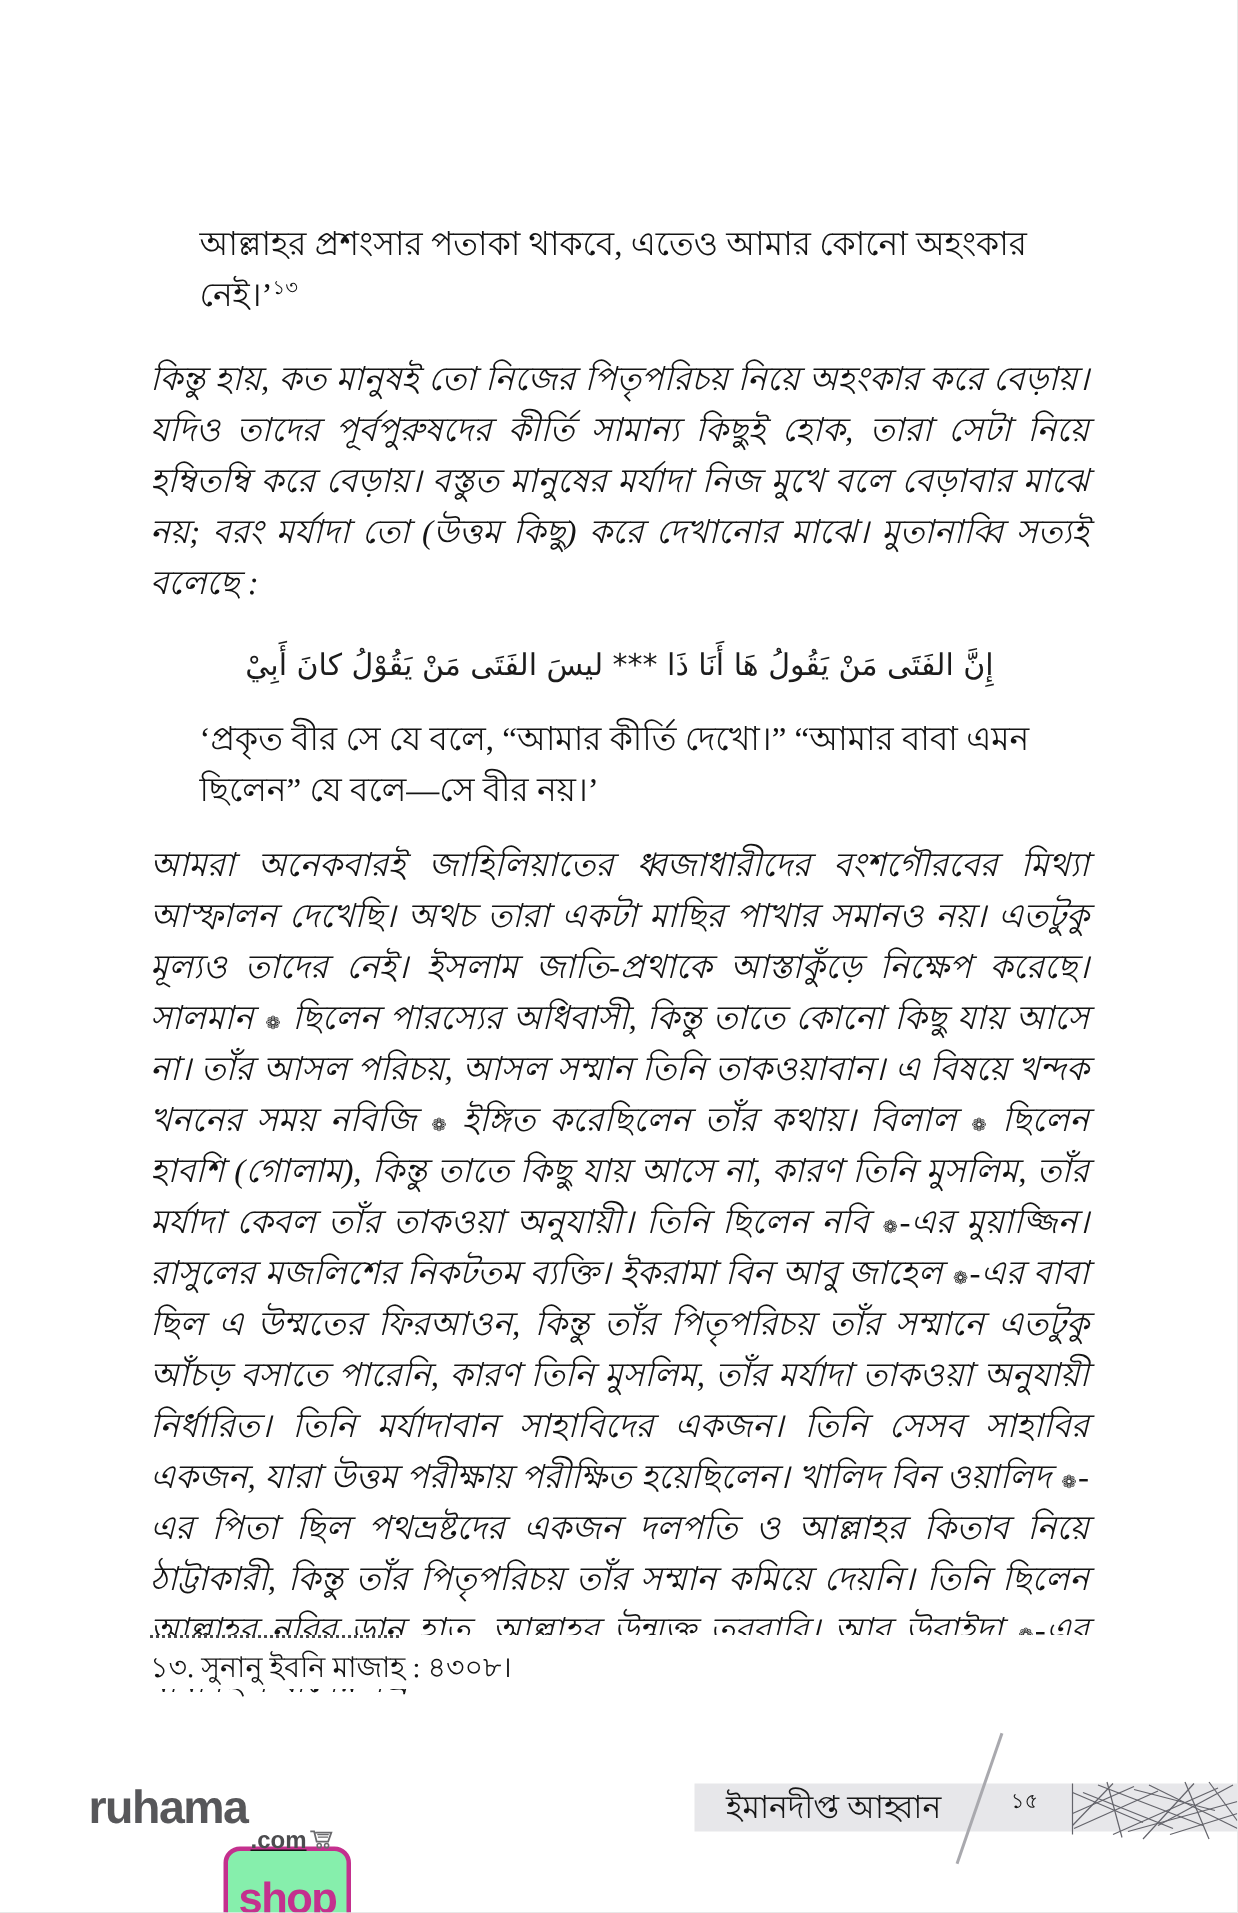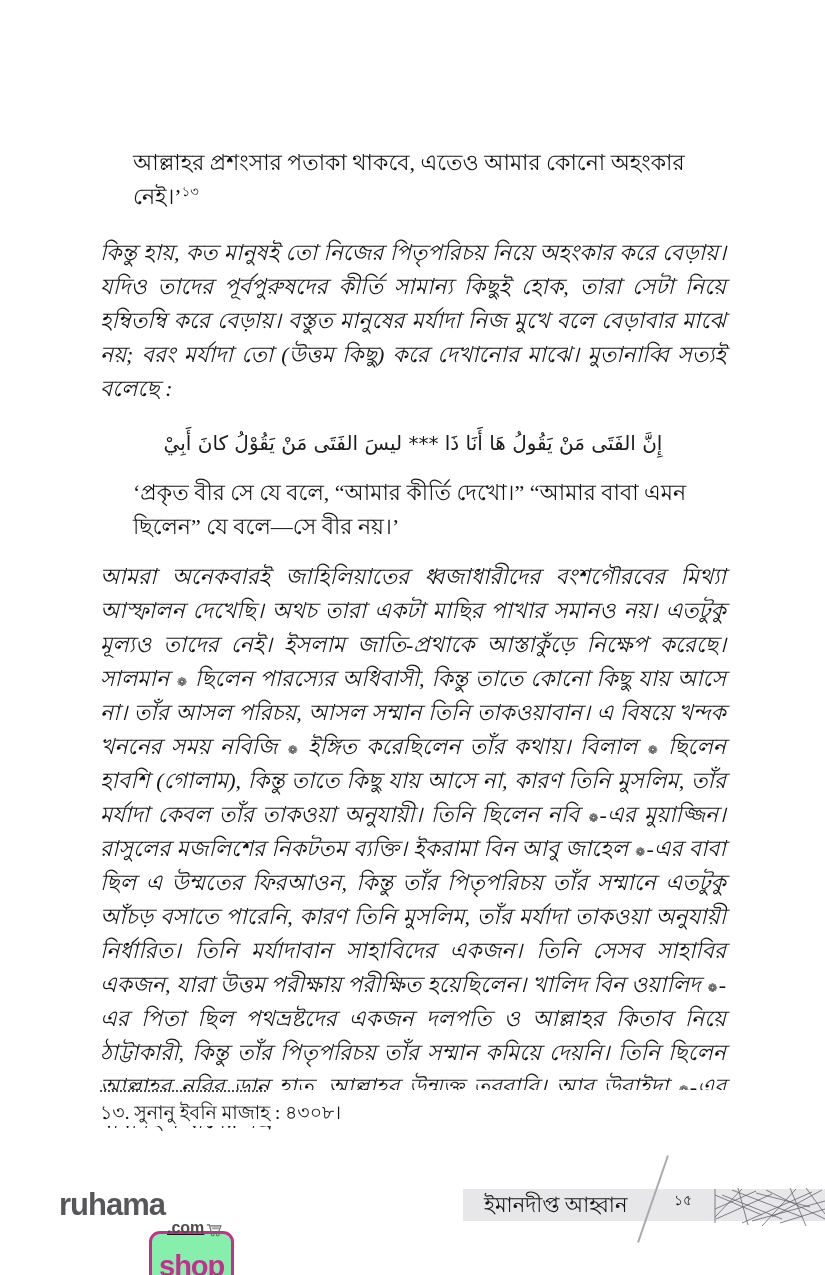--- a/index.html
+++ b/index.html
@@ -25,21 +25,21 @@
   .fn-text{font-size:19px;line-height:26px;}
   
   .logo{position:absolute;left:59px;top:1183px;width:190px;height:60px;
         font-family:"Liberation Sans",sans-serif;font-weight:bold;}
   .logo-ruhama{position:absolute;left:0;top:4px;font-size:31px;letter-spacing:-1px;color:var(--logo_gray,#57575a);}
   .logo-bubble{position:absolute;left:90px;top:0;border:3px solid var(--logo_pink,#c4308e);
         border-radius:11px;padding:16px 7px 2px 7px;background:#86efac;margin-top:48px;}
   .logo-shop{font-size:29px;letter-spacing:-1px;color:var(--logo_pink,#c4308e);}
   .logo-tail{position:absolute;left:12px;bottom:-11px;width:17px;height:12px;
         background:var(--logo_pink,#c4308e);clip-path:polygon(0 0,100% 0,25% 100%);}
-  .logo-com-row{position:absolute;left:108px;top:36px;display:flex;align-items:flex-end;gap:2px;text-decoration:underline;}
+  .logo-com-row{position:absolute;left:108px;top:36px;display:flex;align-items:flex-start;gap:2px;text-decoration:underline;}
   .logo-com{font-size:16px;letter-spacing:0;color:#4c4c4f;}
   .cart-svg{display:block;}
   .footer-bar{
     position:absolute;left:463px;top:1189px;width:362px;height:32px;
     background:var(--bar_bg,#e7e7ea);display:flex;align-items:flex-start;
   }
   .bar-title{font-size:21px;color:#161616;padding-left:21px;}
   .bar-page{position:absolute;left:196px;width:48px;text-align:center;font-size:14px;color:#161616;}
   .scribble-wrap{position:absolute;left:251px;top:-2px;width:111px;height:40px;}
   .slash{

